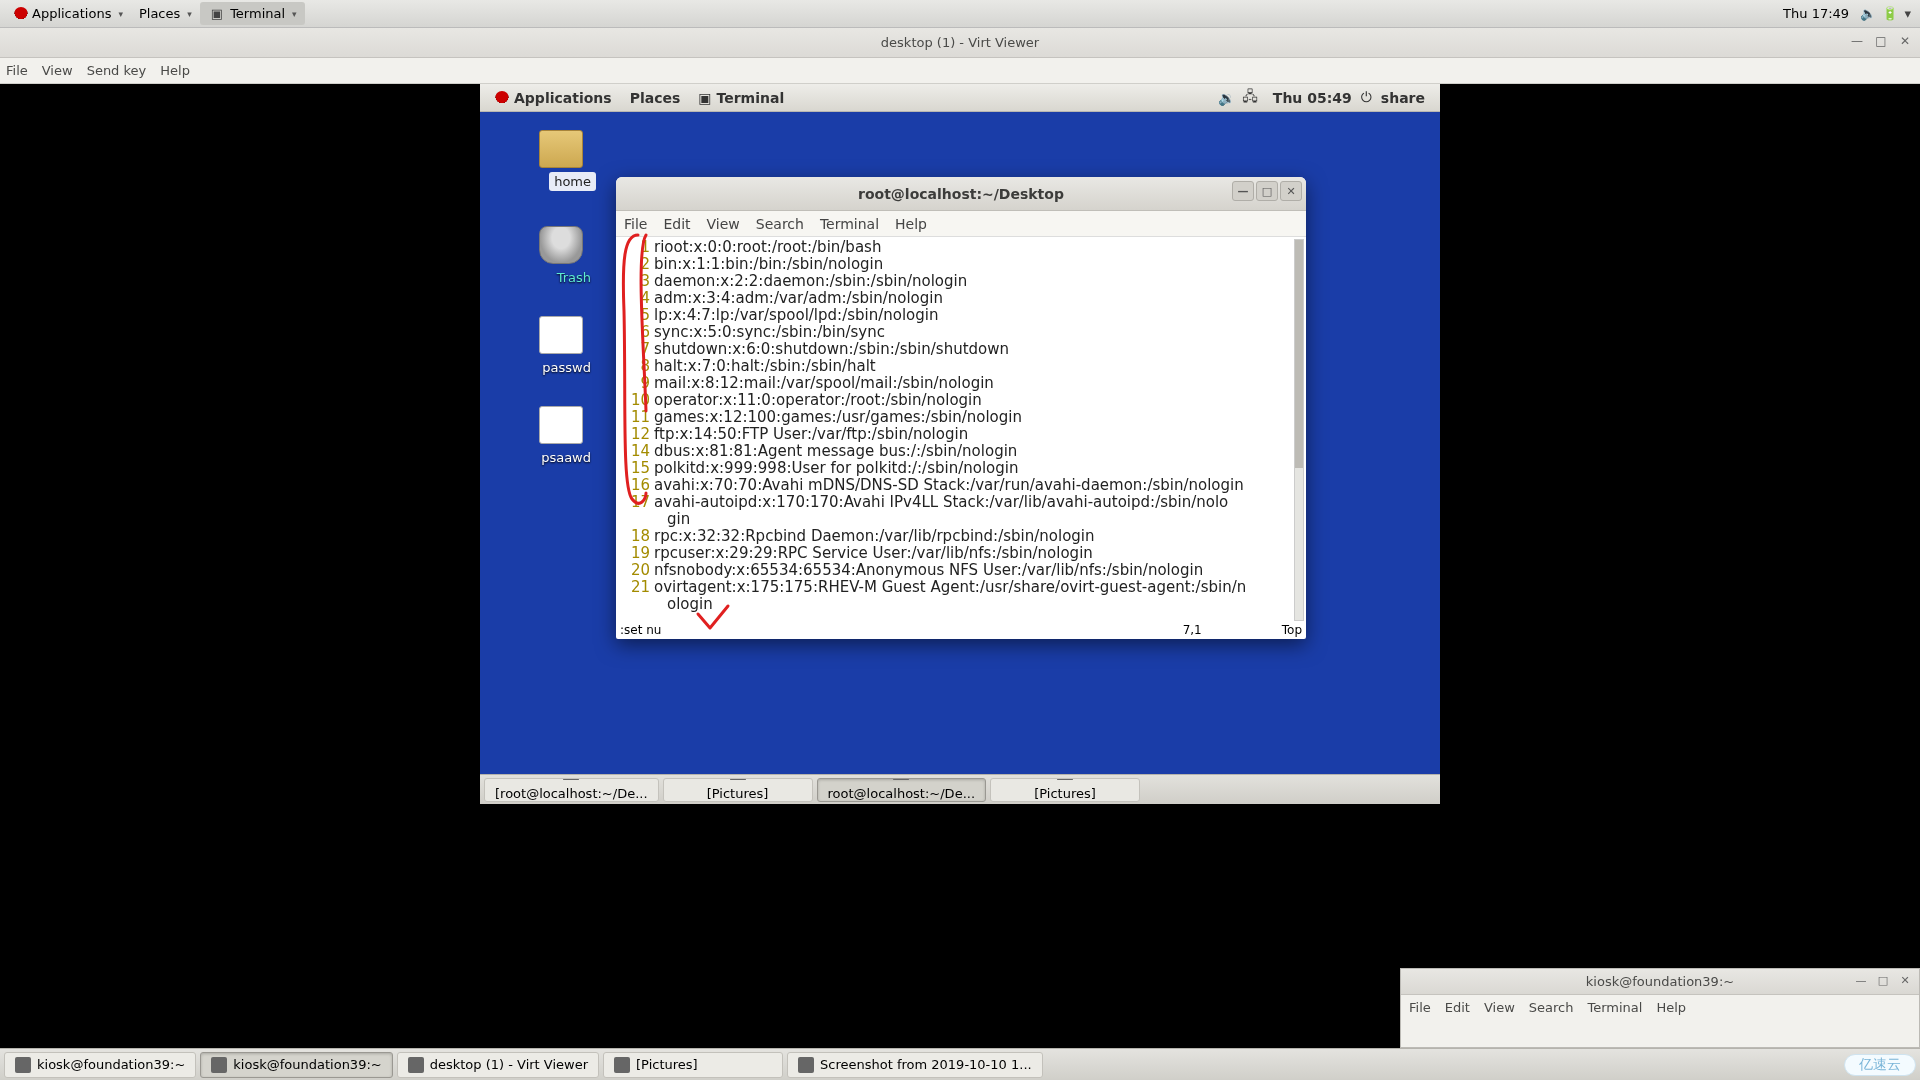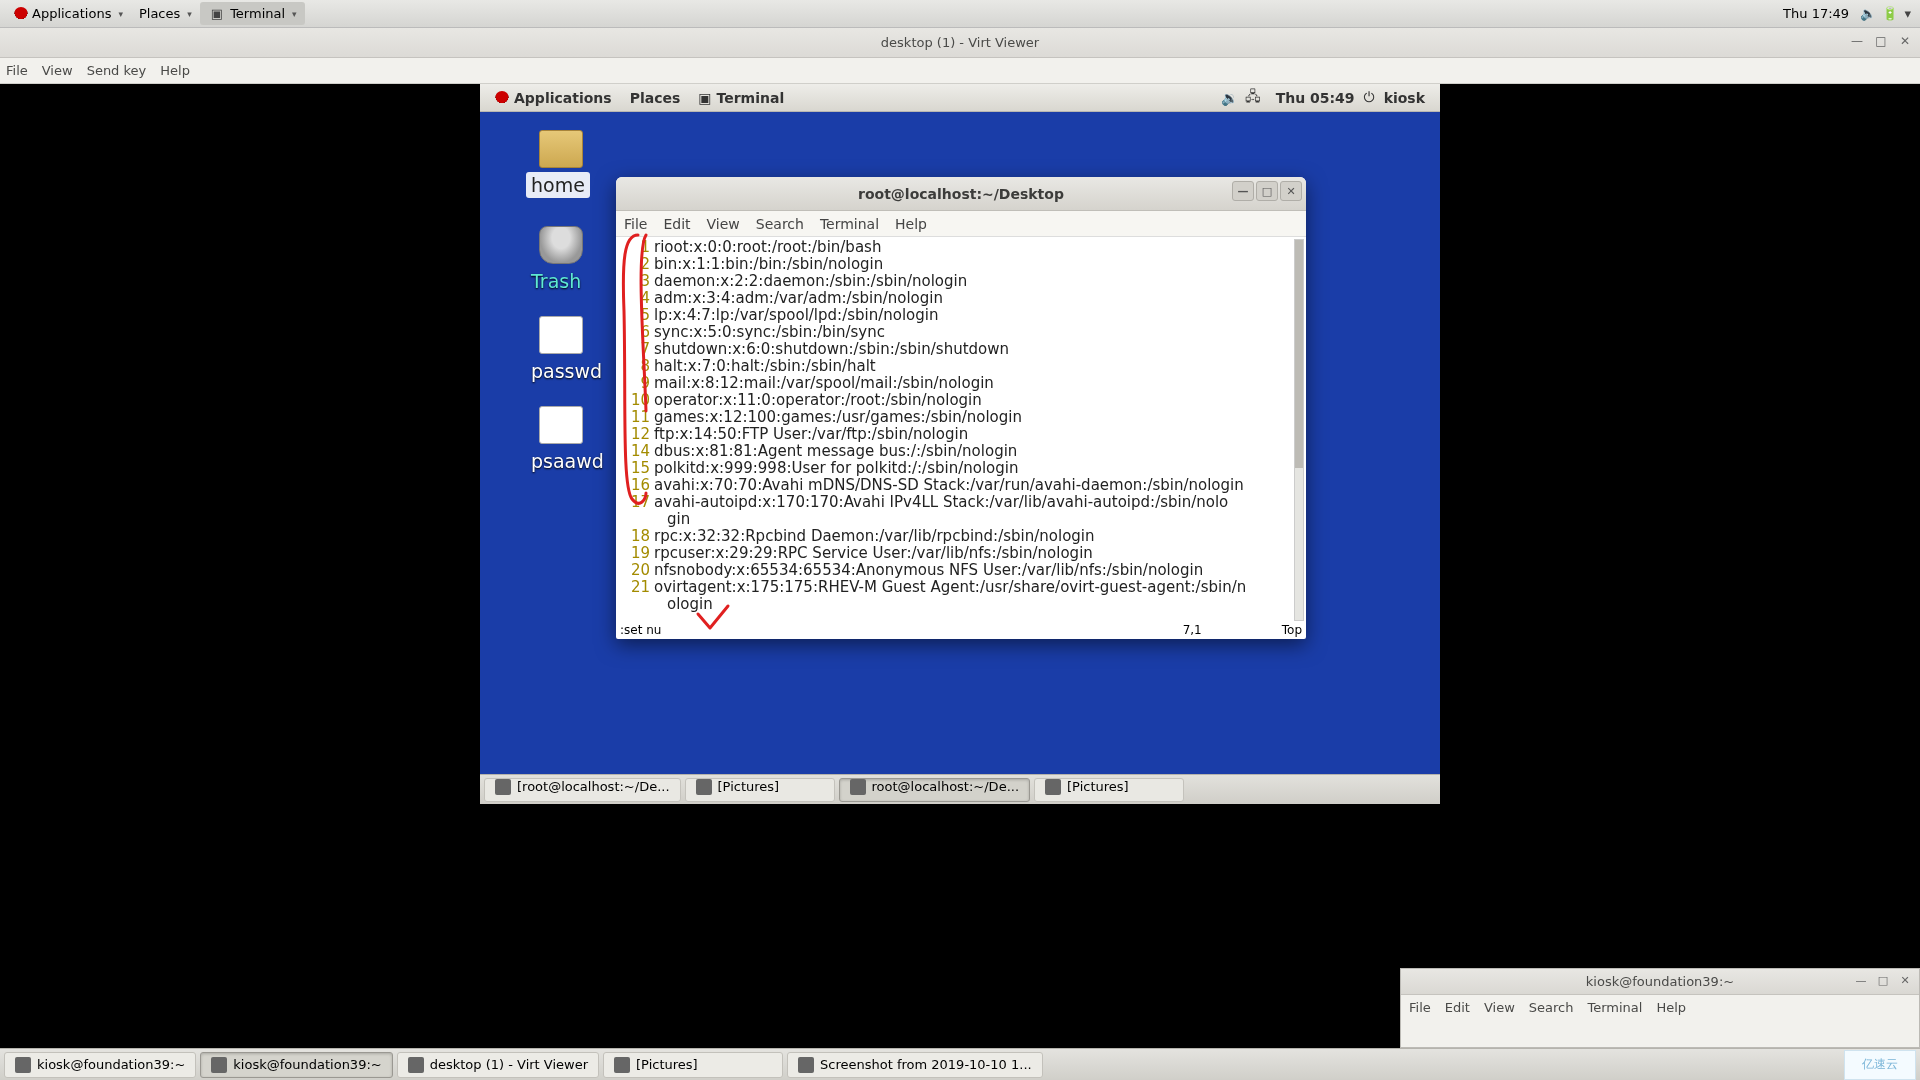--- a/index.html
+++ b/index.html
@@ -23,21 +23,21 @@
 .vv-content { flex: 1; background: #000; display: flex; align-items: flex-start; justify-content: center; position: relative; }
 
 
 .guest { width: 960px; height: 720px; background: #1a3da8; position: relative; overflow: hidden; }
 .guest-topbar { height: 28px; background: linear-gradient(#eeede9,#d9d7d0); border-bottom: 1px solid #b8b7b2; display: flex; align-items: center; padding: 0 6px; font-size: 14px; color: #333; font-weight: 600; }
 .guest-topbar .g-item { padding: 2px 9px; display:flex; align-items:center; gap:5px; }
 .guest-topbar .spacer { flex: 1; }
 .guest-topbar .g-ic { font-size: 14px; font-weight: normal; }
 
 
-.desk-icon { position: absolute; width: 70px; text-align: left; color: #fff; font-size: 19px; }
+.desk-icon { position: absolute; width: 70px; text-align: right; color: #fff; font-size: 13px; }
 .desk-icon .ico { width: 44px; height: 38px; margin: 0 auto 4px; border-radius: 3px; }
 .desk-icon .lbl { background: rgba(255,255,255,0.9); color: #222; border-radius: 3px; padding: 2px 5px; display: inline-block; }
 .ico.folder { background: linear-gradient(#e6c878,#cda850); border: 1px solid #a8843a; }
 .ico.trash { background: radial-gradient(ellipse at 50% 30%, #ddd 30%, #999 70%); border-radius: 8px 8px 14px 14px; border: 1px solid #777; }
 .ico.file { background: #fff; border: 1px solid #aaa; }
 
 
 .g-term { position: absolute; left: 136px; top: 93px; width: 690px; height: 462px; background: #fff; box-shadow: 0 6px 20px rgba(0,0,0,.5); border-radius: 6px 6px 2px 2px; display: flex; flex-direction: column; }
 .g-term-titlebar { height: 34px; background: linear-gradient(#e9e8e4,#d5d3cd); border-bottom: 1px solid #c0beb8; border-radius: 6px 6px 0 0; display: flex; align-items: center; justify-content: center; font-weight: 600; color: #3c3c3a; font-size: 14px; position: relative; }
 .g-term-titlebar .wc { position: absolute; right: 4px; top: 4px; display: flex; gap: 2px; }
@@ -52,36 +52,36 @@
 .g-term-status .sp { flex: 1; }
 .g-term-body .scrollbar { position:absolute; right:2px; top:2px; bottom:2px; width:10px; background:#e5e5e1; border:1px solid #ccc; }
 .g-term-body .thumb { position:absolute; left:0; right:0; top:0; height:60%; background:#bdbbb5; }
 
 
 .anno { position:absolute; pointer-events:none; }
 .anno svg { overflow:visible; }
 
 
 .guest-taskbar { position:absolute; left:0; right:0; bottom:0; height:30px; background: linear-gradient(#e2e1dc,#d0cec8); border-top:1px solid #b4b2ac; display:flex; align-items:center; padding:0 4px; gap:4px; font-size:13px; }
-.guest-taskbar .t-btn { height:24px; background:#e9e8e3; border:1px solid #c4c2bc; border-radius:3px; padding:0 10px; display:flex; align-items:flex-start; gap:6px; min-width:150px; }
+.guest-taskbar .t-btn { height:24px; background:#e9e8e3; border:1px solid #c4c2bc; border-radius:3px; padding:0 10px; display:flex; align-items:center; gap:6px; min-width:150px;flex-direction:column; }
 .guest-taskbar .t-btn.active { background:#d3d2cb; border-color:#9a9892; box-shadow: inset 0 1px 3px rgba(0,0,0,.2); }
 .t-ic { width:16px; height:16px; background:#666; border-radius:2px; }
 
 
 .host-term { position:absolute; right:0; bottom:32px; width:520px; height:80px; background:#f2f1ed; border:1px solid #bcbab5; box-shadow: -2px -2px 10px rgba(0,0,0,.2); }
 .host-term .ht-title { height:26px; background:linear-gradient(#e8e7e3,#dad8d3); border-bottom:1px solid #c5c3be; display:flex; align-items:center; justify-content:center; font-size:13px; color:#4a4a48; position:relative; }
 .host-term .ht-title .wc { position:absolute; right:6px; top:3px; display:flex; gap:6px; }
 .host-term .ht-title .wc div { width:16px; height:16px; display:flex; align-items:center; justify-content:center; font-size:11px; color:#666; }
 .host-term .ht-menu { height:24px; display:flex; align-items:center; gap:14px; padding:0 8px; font-size:13px; color:#4a4a48; }
 
 
 .host-taskbar { position:absolute; left:0; right:0; bottom:0; height:32px; background:linear-gradient(#e4e3df,#d0cfc9); border-top:1px solid #b5b3ad; display:flex; align-items:center; padding:0 4px; gap:4px; font-size:13px; }
 .host-taskbar .h-btn { height:26px; background:#ecebe6; border:1px solid #c3c1bb; border-radius:3px; padding:0 10px; display:flex; align-items:center; gap:6px; min-width:180px; }
 .host-taskbar .h-btn.active { background:#d5d4cd; border-color:#9a9892; box-shadow: inset 0 1px 3px rgba(0,0,0,.2); }
-.host-taskbar .corner-logo { margin-left:auto; width:72px; height:30px; display:flex; align-items:center; justify-content:center; color:#7ab5d8; font-size:12px; border:1px solid #cfe3ef; background:#f4fbff; border-radius:0; }
+.host-taskbar .corner-logo { margin-left:auto; width:72px; height:22px; display:flex; align-items:center; justify-content:center; color:#7ab5d8; font-size:14px; border:1px solid #cfe3ef; background:#f4fbff; border-radius:11px; }
 </style>
 </head>
 <body>
 
 <div class="host-topbar">
   <div class="menu-item with-arrow">
       <span class="rh-hat"></span>
       <span>Applications</span>
     </div>
   <div class="menu-item with-arrow">
@@ -131,21 +131,21 @@
             <span>Terminal</span>
           </div>
         <div class="spacer"></div>
         <span class="g-ic">🔉</span>
         <span class="g-ic" style="margin:0 6px">🖧</span>
         <div class="g-item">
             <span>Thu 05:49</span>
           </div>
         <span class="g-ic">⏻</span>
         <div class="g-item">
-            <span>kiosk</span>
+            <span>share</span>
           </div>
       </div>
 
       <div class="desk-icon" style="top:46px; left:46px;"><div class="ico folder"></div><span class="lbl">home</span></div>
       <div class="desk-icon" style="top:142px; left:46px;"><div class="ico trash"></div><span class="lbl" style="background:transparent;color:#5eead4;text-shadow:0 1px 2px #000">Trash</span></div>
       <div class="desk-icon" style="top:232px; left:46px;"><div class="ico file"></div><span class="lbl" style="background:transparent;color:#fff;text-shadow:0 1px 2px #000">passwd</span></div>
       <div class="desk-icon" style="top:322px; left:46px;"><div class="ico file"></div><span class="lbl" style="background:transparent;color:#fff;text-shadow:0 1px 2px #000">psaawd</span></div>
 
       <div class="g-term">
         <div class="g-term-titlebar">

